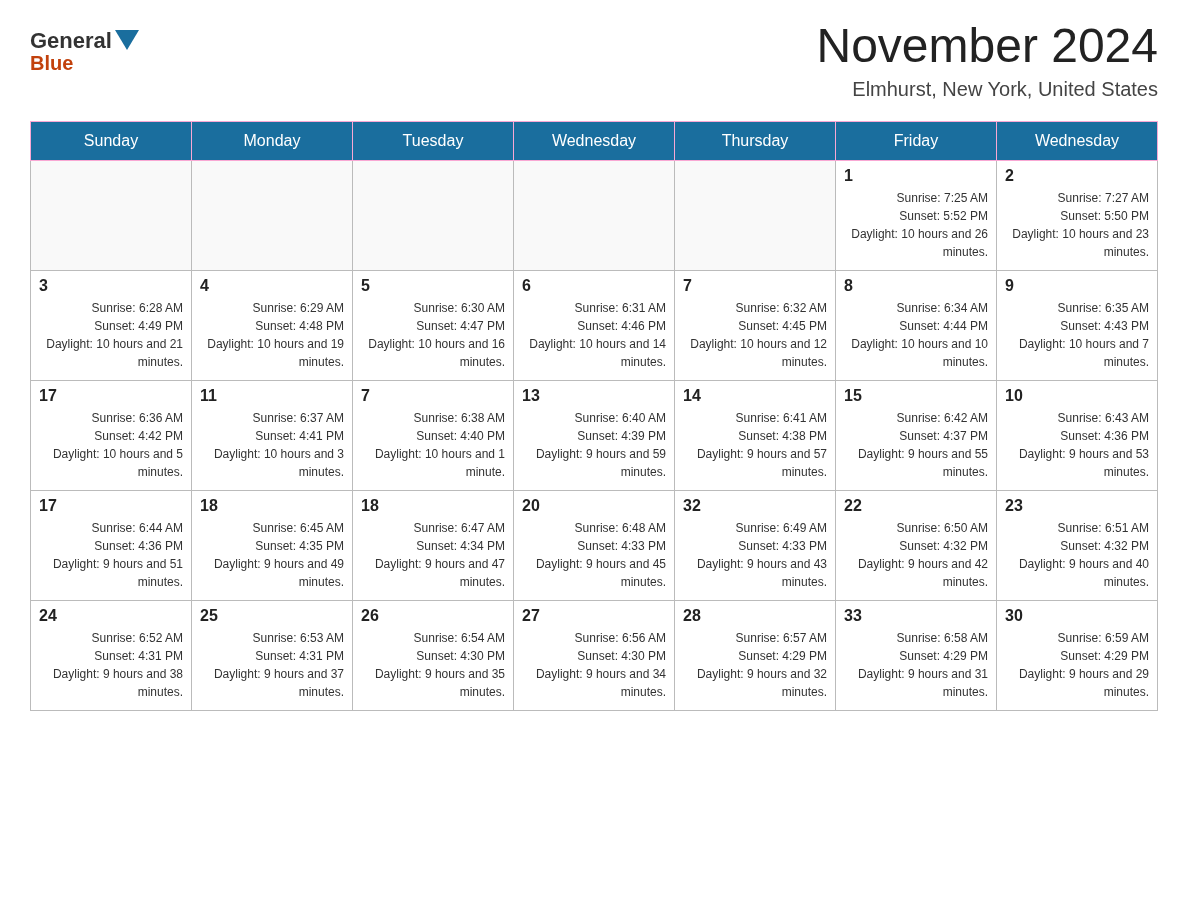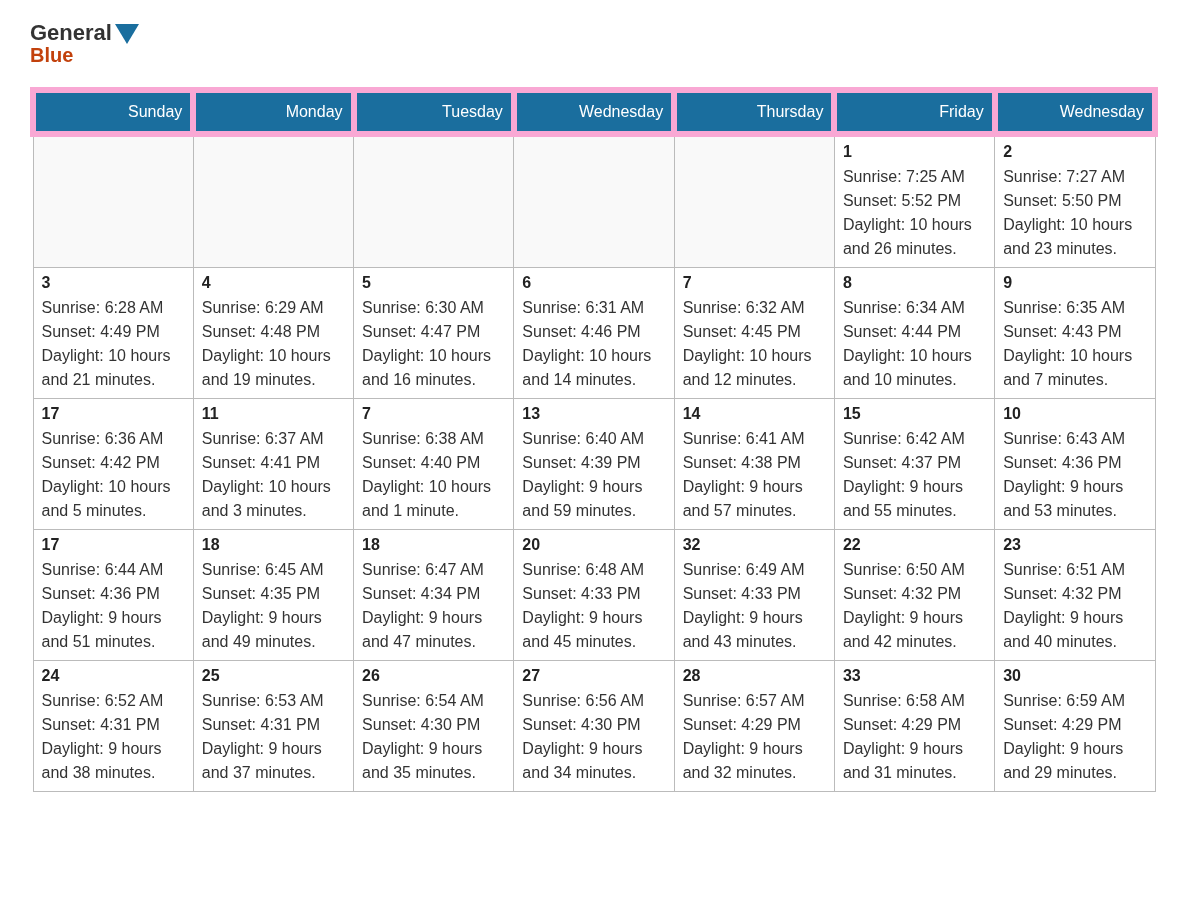--- a/index.html
+++ b/index.html
@@ -16,21 +16,21 @@
       align-items: flex-start;
       margin-bottom: 20px;
     }
     .logo {
       display: flex;
       flex-direction: column;
       align-items: flex-start;
     }
     .logo-top {
       display: flex;
-      align-items: center;
+      margin-top: 8px;
     }
     .logo-general {
       font-size: 22px;
       font-weight: bold;
       color: #333;
     }
     .logo-triangle {
       width: 0;
       height: 0;
       border-left: 12px solid transparent;
@@ -61,57 +61,62 @@
     }
     .calendar {
       width: 100%;
       border-collapse: collapse;
       border: 1px solid #aaa;
     }
     .calendar th {
       background-color: #1a6e9e;
       color: white;
       padding: 10px 8px;
-      text-align: right;
+      text-align: center;
       font-size: 16px;
       font-weight: normal;
-      border: 6px solid #f9a8d4;
+      border: 1px solid #f9a8d4;
     }
     .calendar td {
       border: 1px solid #bbb;
       vertical-align: top;
       padding: 6px 8px;
       width: calc(100% / 7);
       height: 110px;
     }
     .day-number {
       font-size: 16px;
       font-weight: bold;
       color: #222;
       margin-bottom: 4px;
     }
     .day-info {
-      font-size: 16px;
+      font-size: 12px;
       color: #333;
       line-height: 1.5;
+      text-align: right;
     }
     .empty-cell {
       background: #f9f9f9;
     }
   </style>
 </head>
 <body>
 
 <div class="header">
   <div class="logo">
     <div class="logo-top">
       <span class="logo-general">General</span>
       <div class="logo-triangle"></div>
     </div>
     <span class="logo-blue">Blue</span>
+  </div>
+  <div class="title-section">
+    <div class="month-title">November 2024</div>
+    <div class="location-title">Elmhurst, New York, United States</div>
   </div>
 </div>
 
 <table class="calendar">
   <thead>
     <tr>
     <th>Sunday</th>
         <th>Monday</th>
         <th>Tuesday</th>
         <th>Wednesday</th>

